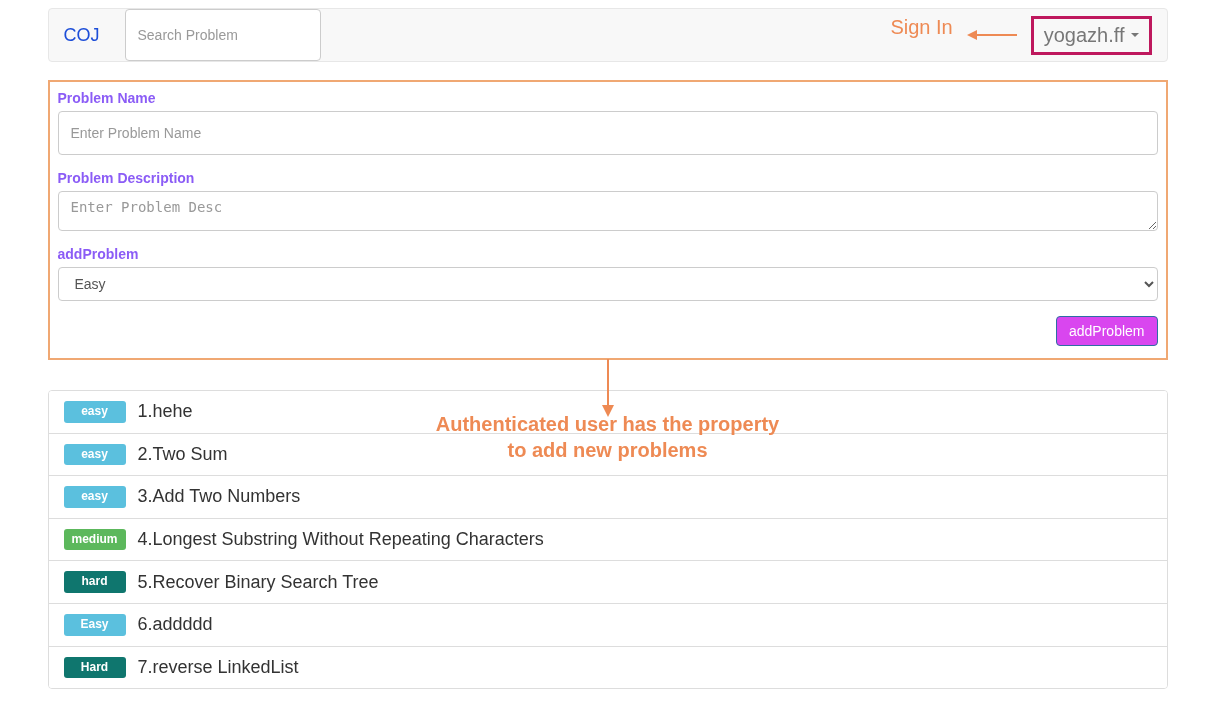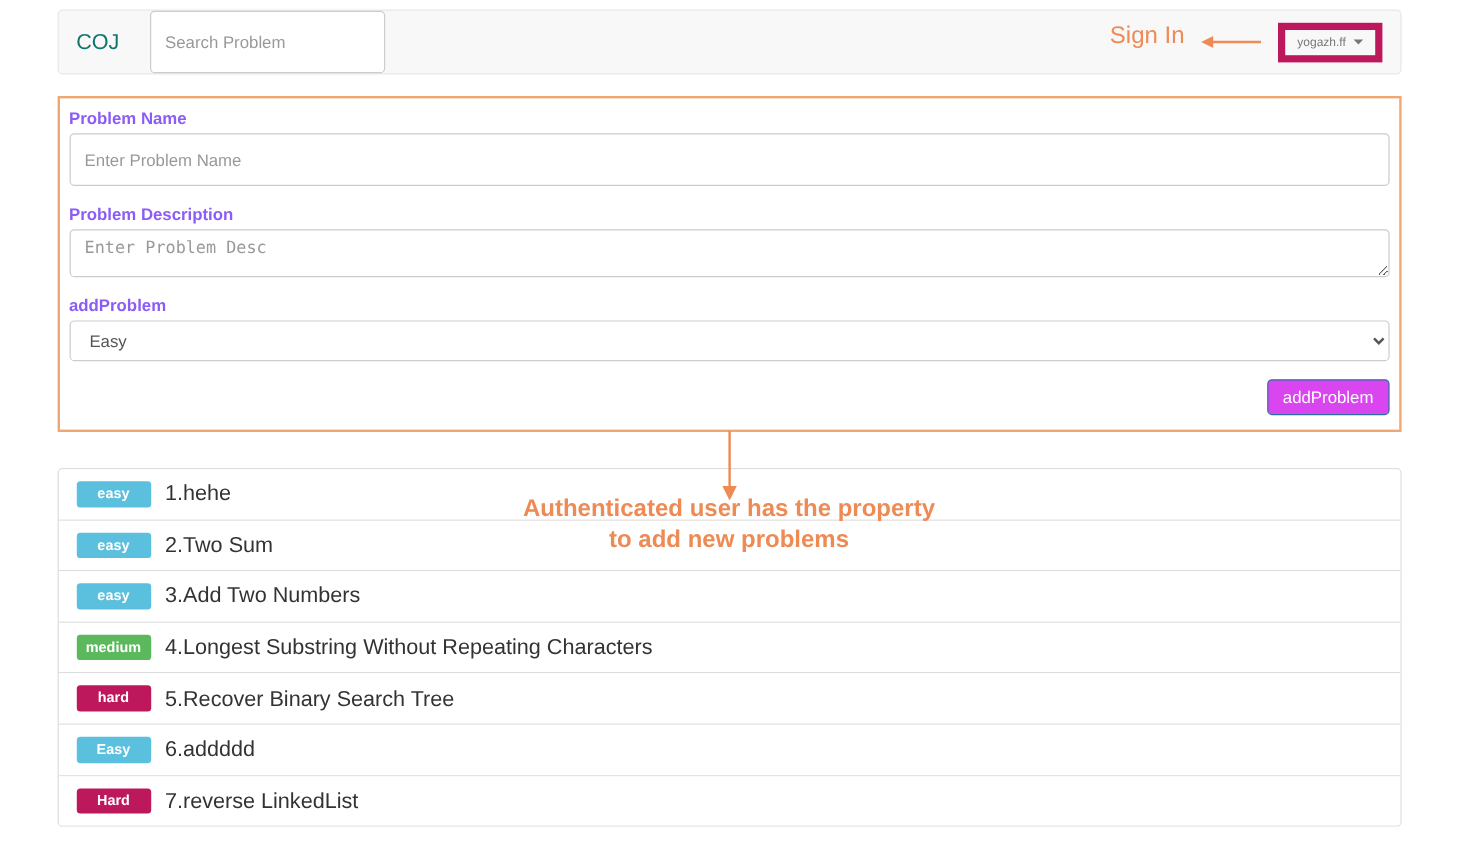--- a/index.html
+++ b/index.html
@@ -13,21 +13,21 @@
       border: 1px solid #e7e7e7;
       border-radius: 4px;
       margin-top: 8px;
       min-height: 50px;
       display: flex;
       align-items: center;
       padding: 0 15px;
     }
     .navbar-brand {
       font-size: 18px;
-      color: #0f766e;
+      color: #1d4ed8;
       padding: 15px 15px 15px 0;
       cursor: pointer;
     }
     .navbar-search {
       margin-left: 10px;
     }
     .navbar-search input {
       width: 196px;
       height: 52px;
       padding: 6px 12px;
@@ -46,28 +46,28 @@
     .signin-label {
       color: #ee8a54;
       font-size: 20px;
     }
     .arrow-left {
       display: flex;
       align-items: center;
     }
     .arrow-left svg { display: block; }
     .user-box {
-      border: 6px solid #be185d;
+      border: 3px solid #be185d;
       padding: 5px 10px;
       color: #777;
       cursor: pointer;
       display: flex;
       align-items: center;
       gap: 4px;
-      font-size: 10px;
+      font-size: 20px;
     }
     .caret {
       display: inline-block;
       width: 0; height: 0;
       border-left: 4px solid transparent;
       border-right: 4px solid transparent;
       border-top: 4px solid #777;
       margin-left: 2px;
     }
     
@@ -160,21 +160,21 @@
       padding: 3px 7px;
       font-size: 12px;
       font-weight: 700;
       color: #fff;
       text-align: center;
       border-radius: 3px;
       line-height: 1.3;
     }
     .badge-easy { background: #5bc0de; }
     .badge-medium { background: #5cb85c; }
-    .badge-hard { background: #be185d; }
+    .badge-hard { background: #0f766e; }
     .problem-title {
       font-size: 18px;
       font-weight: 500;
       color: #333;
     }
   </style>
 </head>
 <body>
 
 <div class="container">

